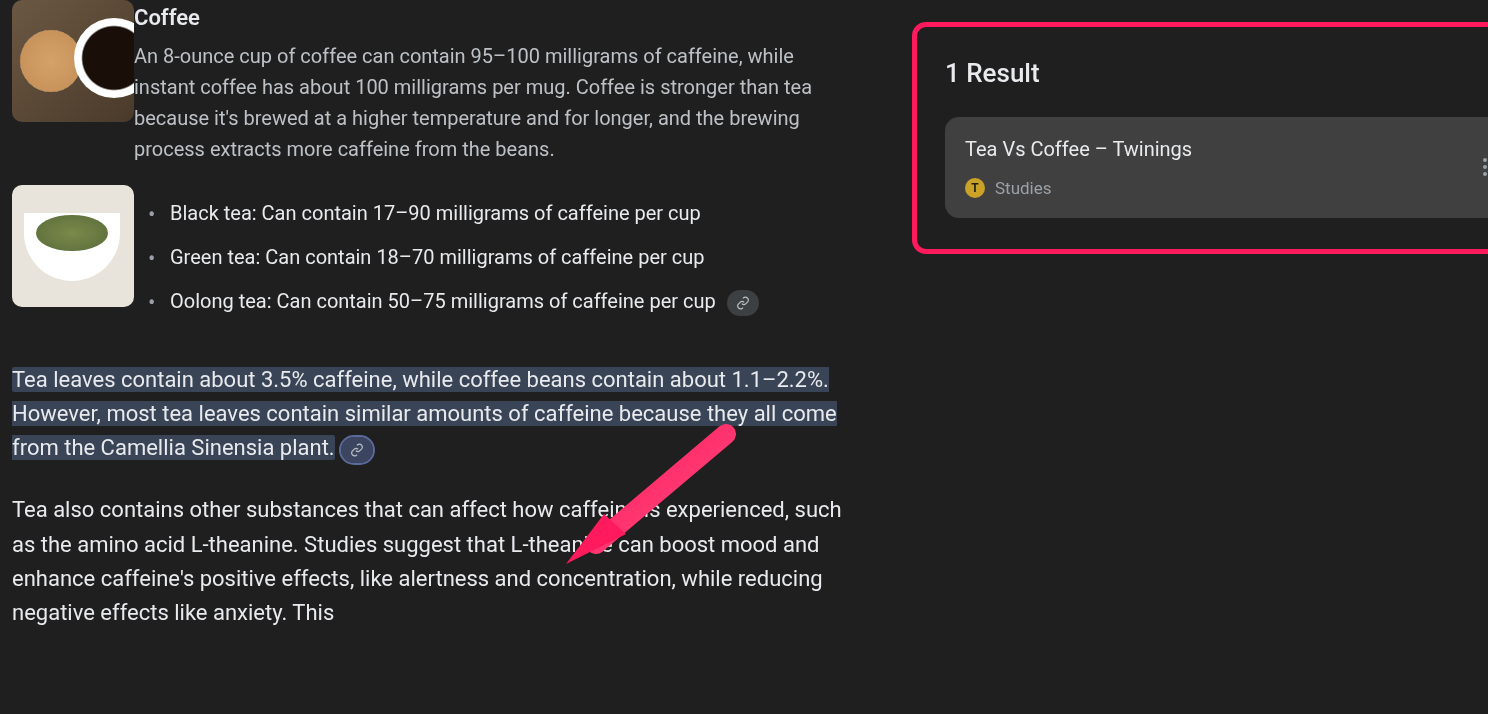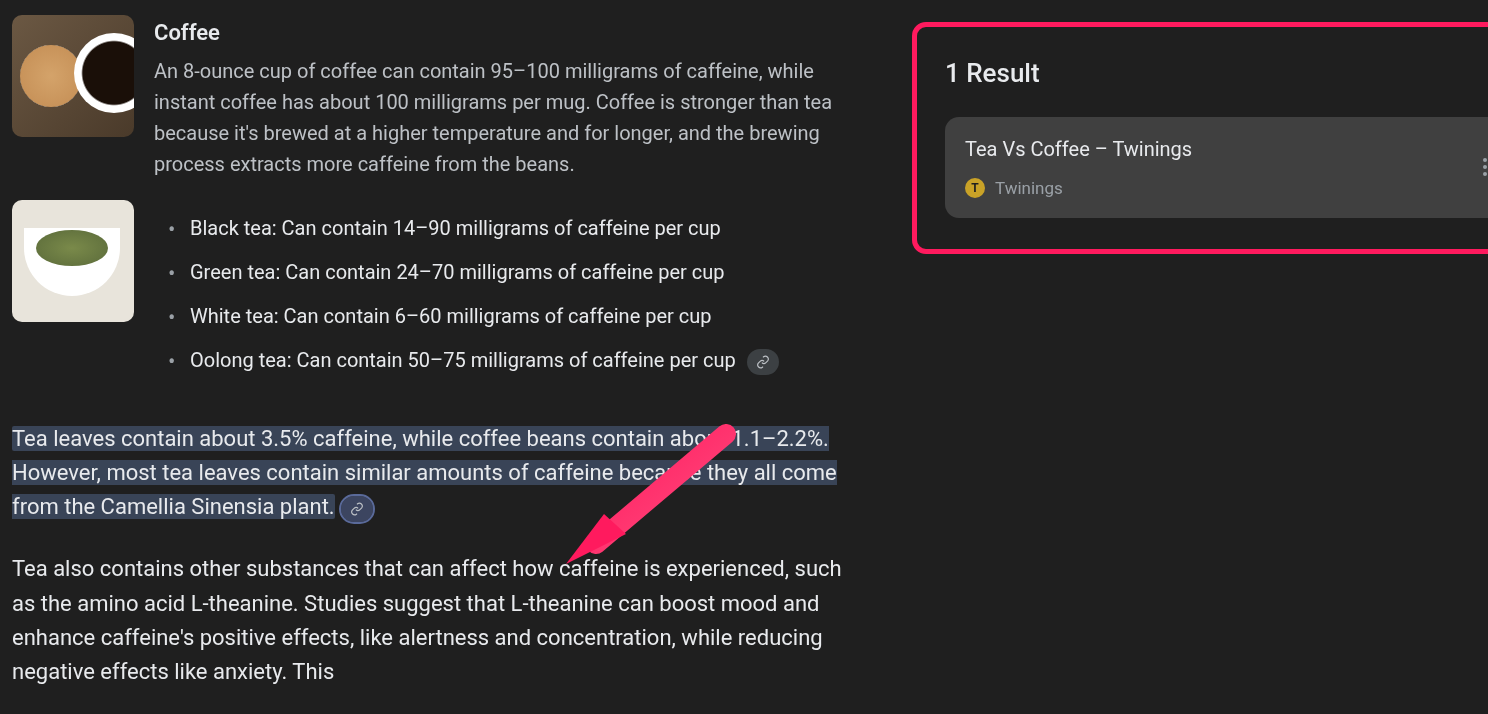--- a/index.html
+++ b/index.html
@@ -20,23 +20,22 @@
   }
   .intro-line {
     font-size: 22px;
     color: #e8eaed;
     margin-bottom: 18px;
     white-space: nowrap;
     overflow: hidden;
   }
   .section {
     display: flex;
-    gap: 20px;
+    gap: 0;
     margin-bottom: 20px;
-    margin-top: 15px;
   }
   .thumb {
     width: 122px;
     height: 122px;
     border-radius: 10px;
     flex-shrink: 0;
     background: #333;
     position: relative;
     overflow: hidden;
   }
@@ -242,23 +241,22 @@
     </div>
   </div>
 
   <div class="section">
     <div class="thumb thumb-tea">
       <div class="cup"></div>
       <div class="liquid"></div>
     </div>
     <div class="section-body">
       <ul class="tea-list">
-        <li>Black tea: Can contain 14–90 milligrams of caffeine per cup</li>
-        <li>Green tea: Can contain 24–70 milligrams of caffeine per cup</li>
-        <li>White tea: Can contain 6–60 milligrams of caffeine per cup</li>
+        <li>Black tea: Can contain 17–90 milligrams of caffeine per cup</li>
+        <li>Green tea: Can contain 18–70 milligrams of caffeine per cup</li>
         <li>
           <span>Oolong tea: Can contain 50–75 milligrams of caffeine per cup</span>
           <span class="link-pill">
             <svg viewBox="0 0 24 24" fill="none" stroke="#bdc1c6" stroke-width="2">
               <path d="M10 13a5 5 0 0 0 7 0l3-3a5 5 0 0 0-7-7l-1 1"></path>
               <path d="M14 11a5 5 0 0 0-7 0l-3 3a5 5 0 0 0 7 7l1-1"></path>
             </svg>
           </span>
         </li>
       </ul>
@@ -285,21 +283,21 @@
       <svg viewBox="0 0 24 24" fill="none">
         <line x1="5" y1="5" x2="19" y2="19"></line>
         <line x1="19" y1="5" x2="5" y2="19"></line>
       </svg>
     </div>
   </div>
   <div class="result-card">
     <div class="result-title">Tea Vs Coffee – Twinings</div>
     <div class="result-source">
       <div class="favicon">T</div>
-      <span>Twinings</span>
+      <span>Studies</span>
     </div>
     <div class="card-menu">
       <div class="dot"></div>
         <div class="dot"></div>
         <div class="dot"></div>
     </div>
   </div>
 </div>
 
 <svg class="arrow-annotation" viewBox="0 0 180 150">

